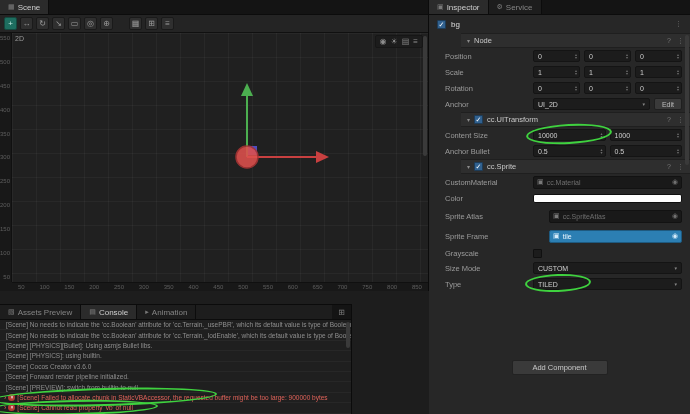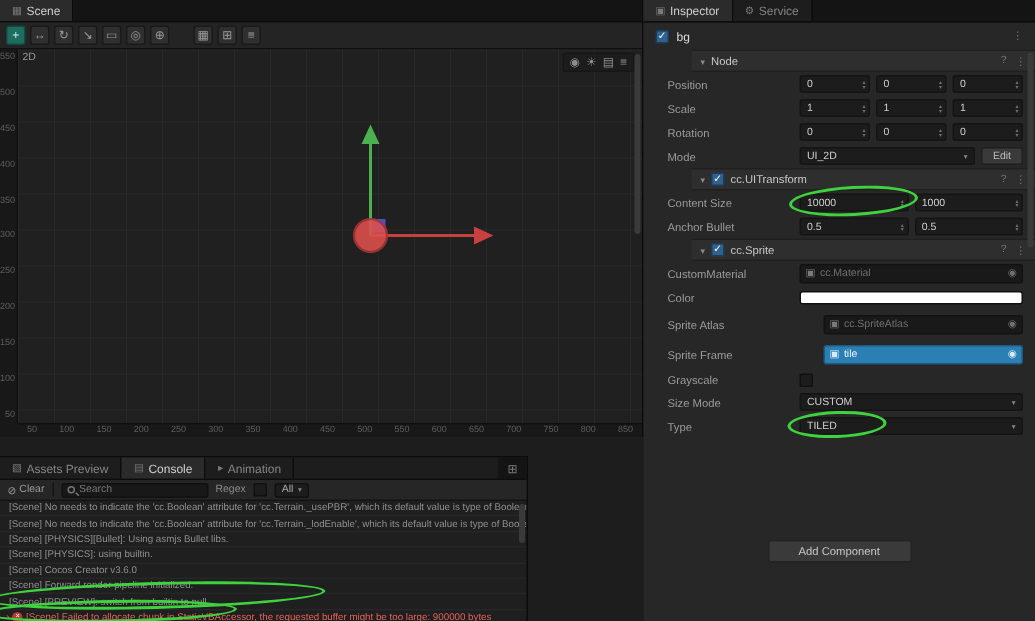--- a/index.html
+++ b/index.html
@@ -203,36 +203,20 @@
         <span>Console</span>
       </div>
       <div class="tab">
         <span class="ticon">▸</span>
         <span>Animation</span>
       </div>
       <div class="tab spacer"></div>
       <div class="panel-menu">⊞</div>
     </div>
 
-    <div class="console-toolbar">
-      <div class="clear-btn">
-        <span>⊘</span>
-        <span>Clear</span>
-      </div>
-      <div class="tool-sep"></div>
-      <div class="search-box">
-        <span class="mag"></span>
-        <input placeholder="Search" style="">
-      </div>
-      <span class="regex-label">Regex</span>
-      <span class="chk"></span>
-      <div class="mini-select">
-        <span>All</span>
-      </div>
-    </div>
 
     <div class="log-list">
 
       <div class="console-scrollbar"></div>
 
         <div class="log-row info">
           <span class="log-caret"></span>
 
           <span class="log-text">[Scene] No needs to indicate the 'cc.Boolean' attribute for 'cc.Terrain._usePBR', which its default value is type of Boolean.</span>
         </div>
@@ -366,21 +350,21 @@
             <span class="steppers"></span>
           </div>
           <div class="num-field">
             <span>0</span>
             <span class="steppers"></span>
           </div>
         </div>
       </div>
 
       <div class="prop-row">
-        <span class="prop-label">Mode</span>
+        <span class="prop-label">Anchor</span>
         <div class="prop-fields">
           <div class="select">
             <span>UI_2D</span>
           </div>
           <div class="btn">Edit</div>
         </div>
       </div>
 
       <div class="section-header">
         <span class="caret">▾</span>

